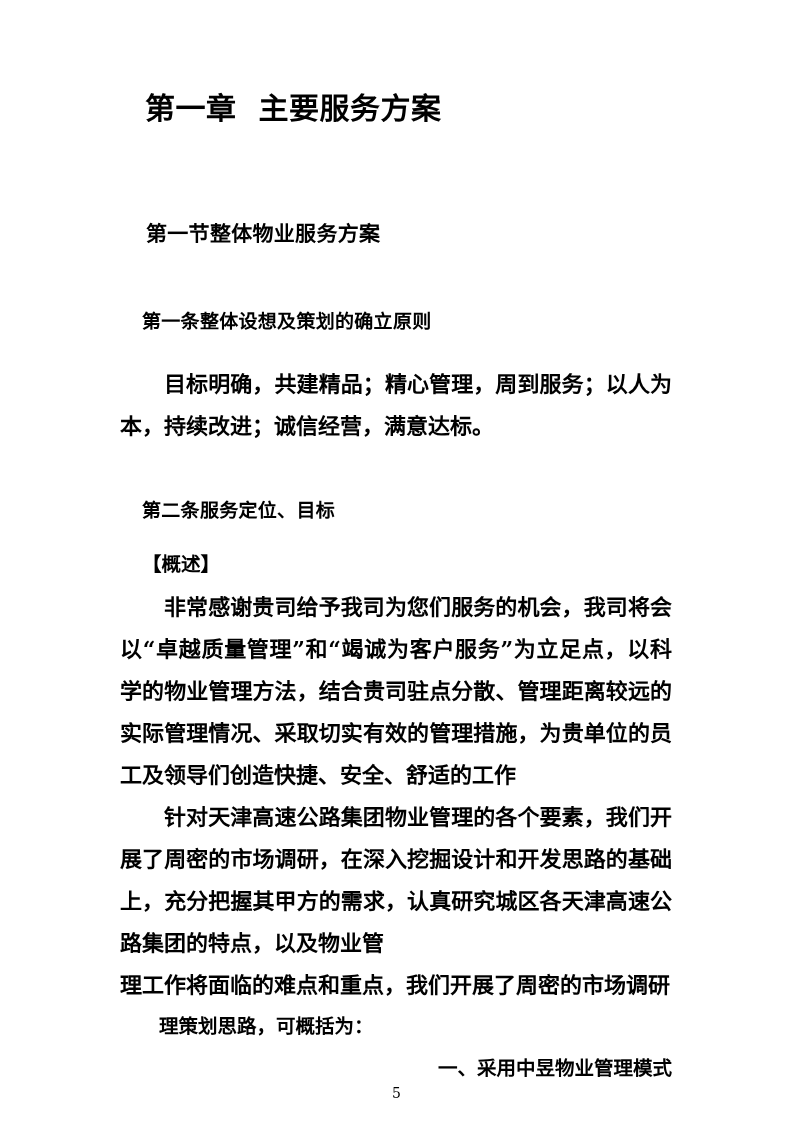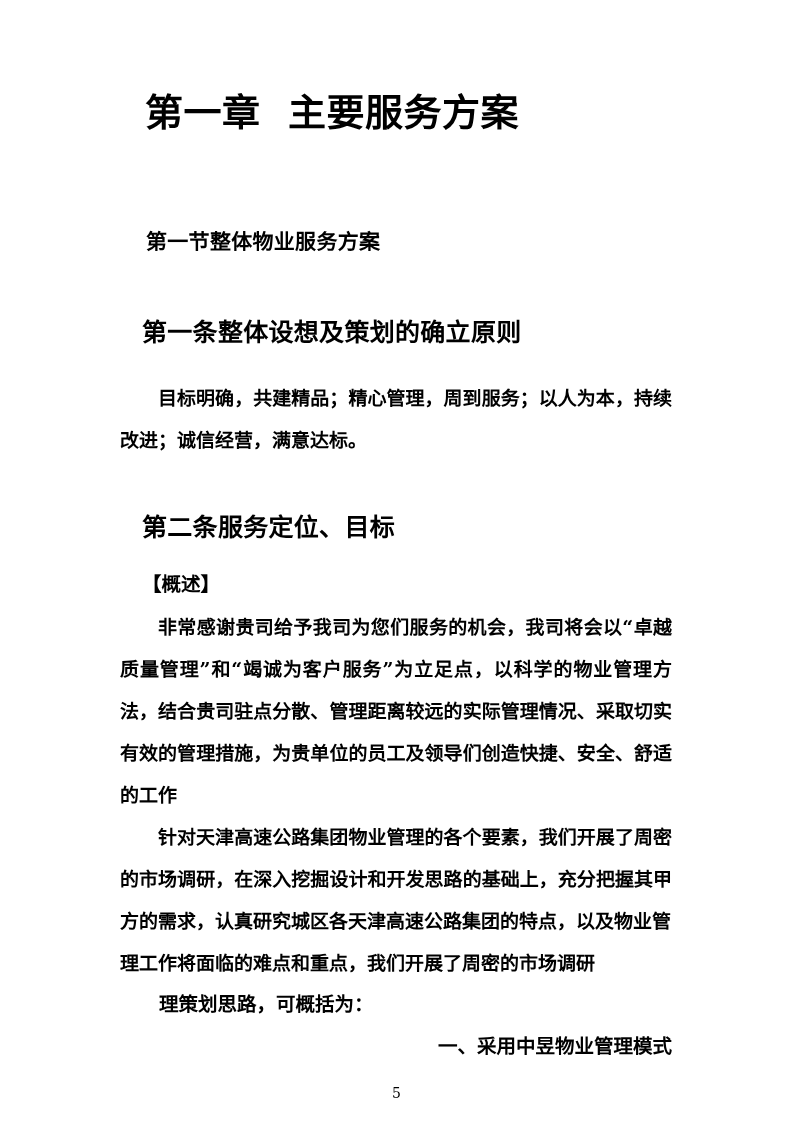--- a/index.html
+++ b/index.html
@@ -24,21 +24,21 @@
   
   .content {
     position: absolute;
     left: 120px;
     top: 0;
     width: 552px;
   }
 
   
   .chapter-title {
-    font-size: 38px;
+    font-size: 30px;
     font-weight: bold;
     line-height: 1;
     letter-spacing: 0.5px;
     margin: 0;
     padding-left: 25px;
     padding-top: 94px;
     white-space: pre;
   }
 
   
@@ -47,34 +47,34 @@
     font-weight: bold;
     line-height: 1;
     margin: 8px;
     padding-left: 18px;
     padding-top: 91px;
     letter-spacing: 0.3px;
   }
 
   
   .article-heading {
-    font-size: 25px;
+    font-size: 19px;
     font-weight: bold;
     line-height: 1;
     margin: 0;
     padding-left: 22px;
     letter-spacing: 0.3px;
   }
 
   .article-heading.first { padding-top: 60px; }
   .article-heading.second { padding-top: 54px; }
 
   
   .para {
-    font-size: 19px;
+    font-size: 22px;
     font-weight: bold;
     line-height: 42px;
     margin: 0;
     text-align: justify;
     text-justify: inter-ideograph;
     letter-spacing: 0px;
   }
 
   .para.indent { text-indent: 2em; }
 

